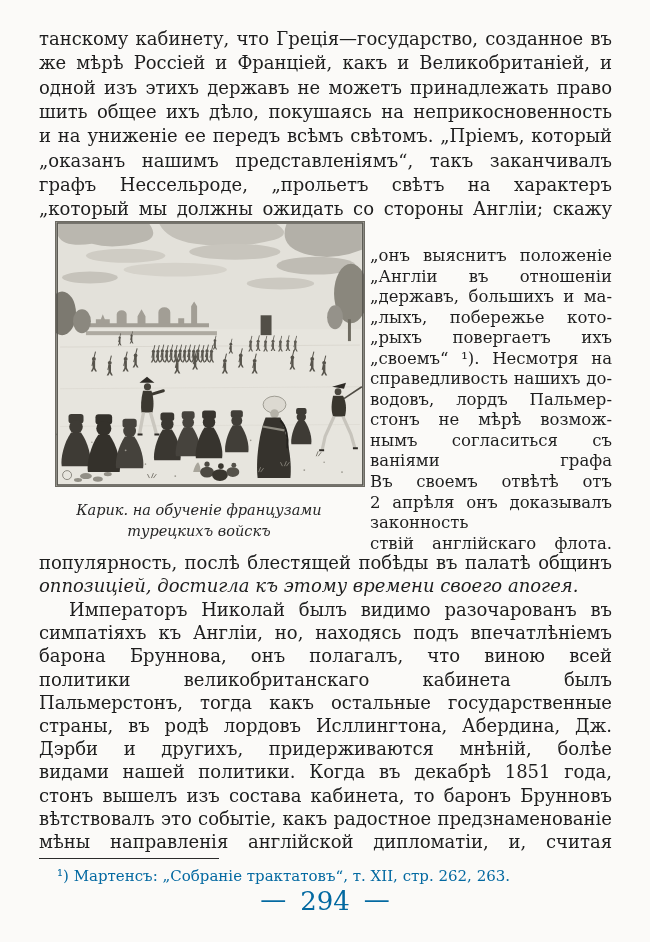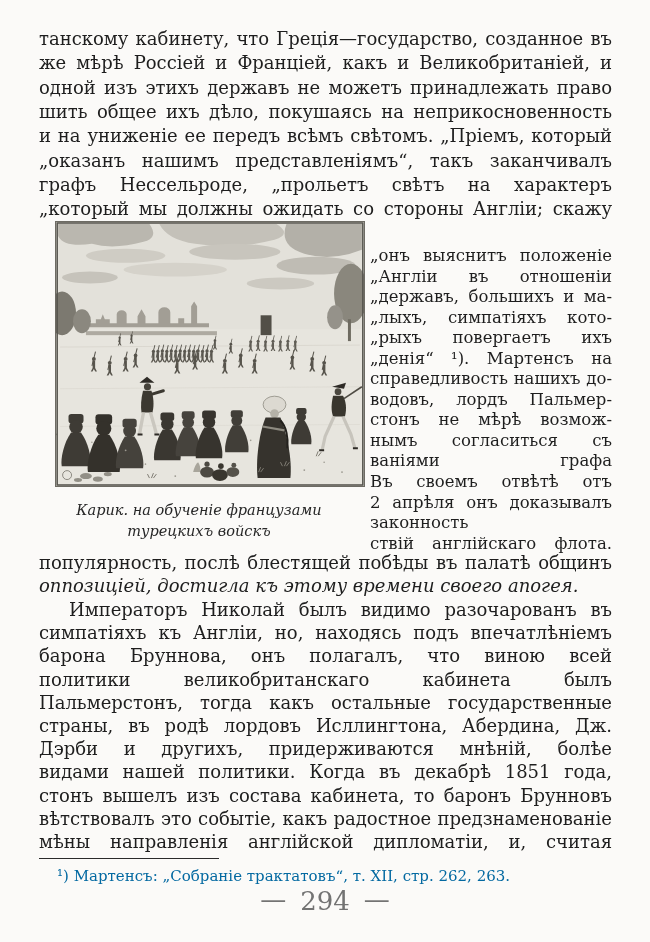--- a/index.html
+++ b/index.html
@@ -18,21 +18,21 @@
   .block-right .tline{font-size:16.5px;line-height:20.55px;height:20.55px;}
   .block-cont{left:39px;top:551px;width:573px;}
   .block-para2{left:39px;top:598px;width:573px;}
   .block-cont .tline,.block-para2 .tline{font-size:18px;line-height:23.2px;height:23.2px;}
   figure.engraving{position:absolute;left:55px;top:221px;margin:0;width:288px;}
   .engraving-frame{width:310px;height:266px;border:1px solid #6d6b64;box-sizing:border-box;background:#eae8e1;}
   .engraving-frame svg{display:block;}
   figcaption{margin-top:13px;text-align:center;font-style:italic;font-size:14.5px;line-height:21px;color:#262626;}
   .footnote-rule{position:absolute;left:39px;top:858px;width:180px;border-top:1.5px solid #2a2a2a;height:0;}
   .footnote{position:absolute;left:39px;top:867px;width:573px;font-size:15px;padding-left:18px;box-sizing:border-box;color:#0369a1;}
-  .page-number{position:absolute;left:0;top:886px;width:650px;text-align:center;font-size:26px;color:#737373;}
+  .page-number{position:absolute;left:0;top:886px;width:650px;text-align:center;font-size:26px;color:#0369a1;}
   .page-number .dash{margin:0 14px;position:relative;top:-2px;}
 </style>
 </head>
 <body>
 
 <div class="page">
 
   <div class="textblock block-top">
       <div class="tline">танскому кабинету, что Греція—государство, созданное въ такой</div>
       <div class="tline">же мѣрѣ Россіей и Франціей, какъ и Великобританіей, и что</div>
@@ -224,23 +224,23 @@
     </div>
     <figcaption>
       <div>Карик. на обученіе французами турецкихъ войскъ</div>
     </figcaption>
   </figure>
 
   <div class="textblock block-right">
       <div class="tline">„онъ выяснитъ положеніе</div>
       <div class="tline">„Англіи въ отношеніи всѣхъ</div>
       <div class="tline">„державъ, большихъ и ма-</div>
-      <div class="tline">„лыхъ, симпатіяхъ кото-</div>
+      <div class="tline">„лыхъ, побережье кото-</div>
       <div class="tline">„рыхъ повергаетъ ихъ опас-</div>
-      <div class="tline">„денія“ ¹). Мартенсъ на</div>
+      <div class="tline">„своемъ“ ¹). Несмотря на</div>
       <div class="tline">справедливость нашихъ до-</div>
       <div class="tline">водовъ, лордъ Пальмер-</div>
       <div class="tline">стонъ не мѣрѣ возмож-</div>
       <div class="tline">нымъ согласиться съ требо-</div>
       <div class="tline">ваніями графа Нессельроде.</div>
       <div class="tline">Въ своемъ отвѣтѣ отъ</div>
       <div class="tline">2 апрѣля онъ доказывалъ</div>
       <div class="tline">законность предъявленныхъ</div>
       <div class="tline">ствій англійскаго флота. Его</div>
     </div>

